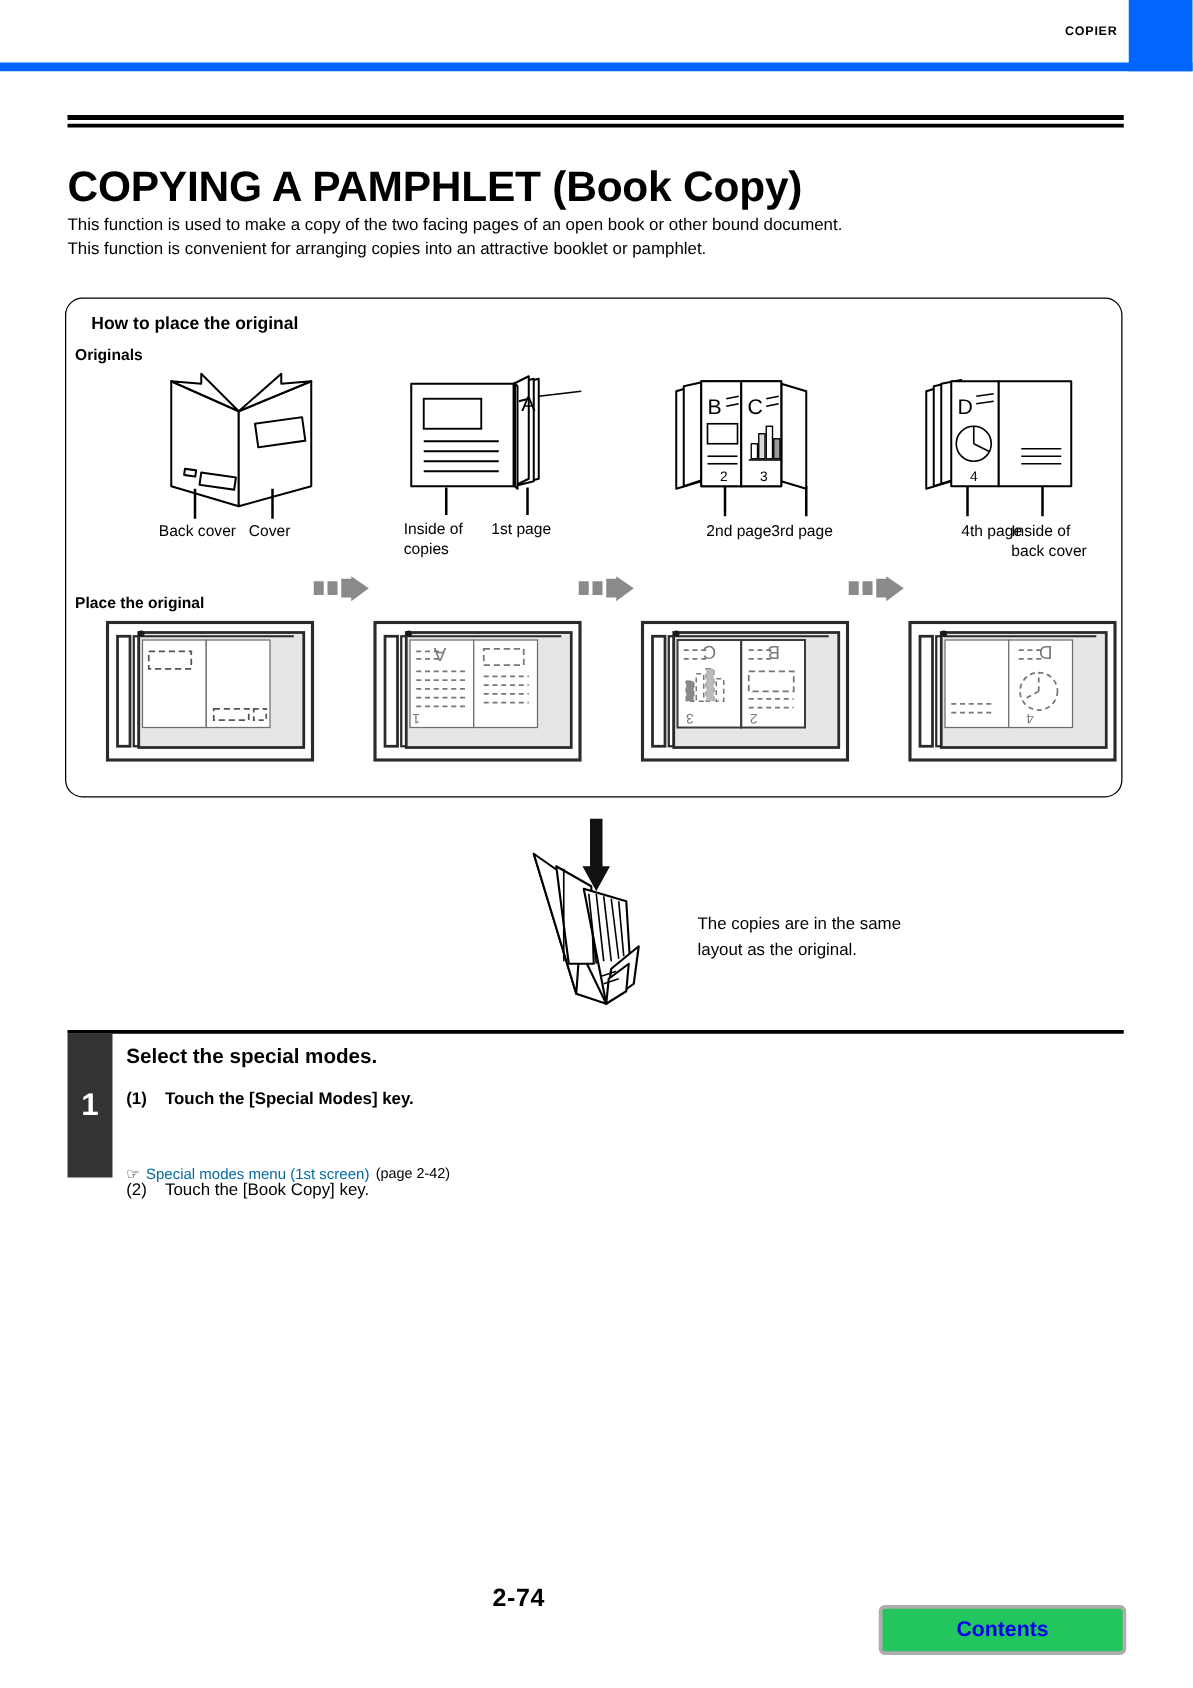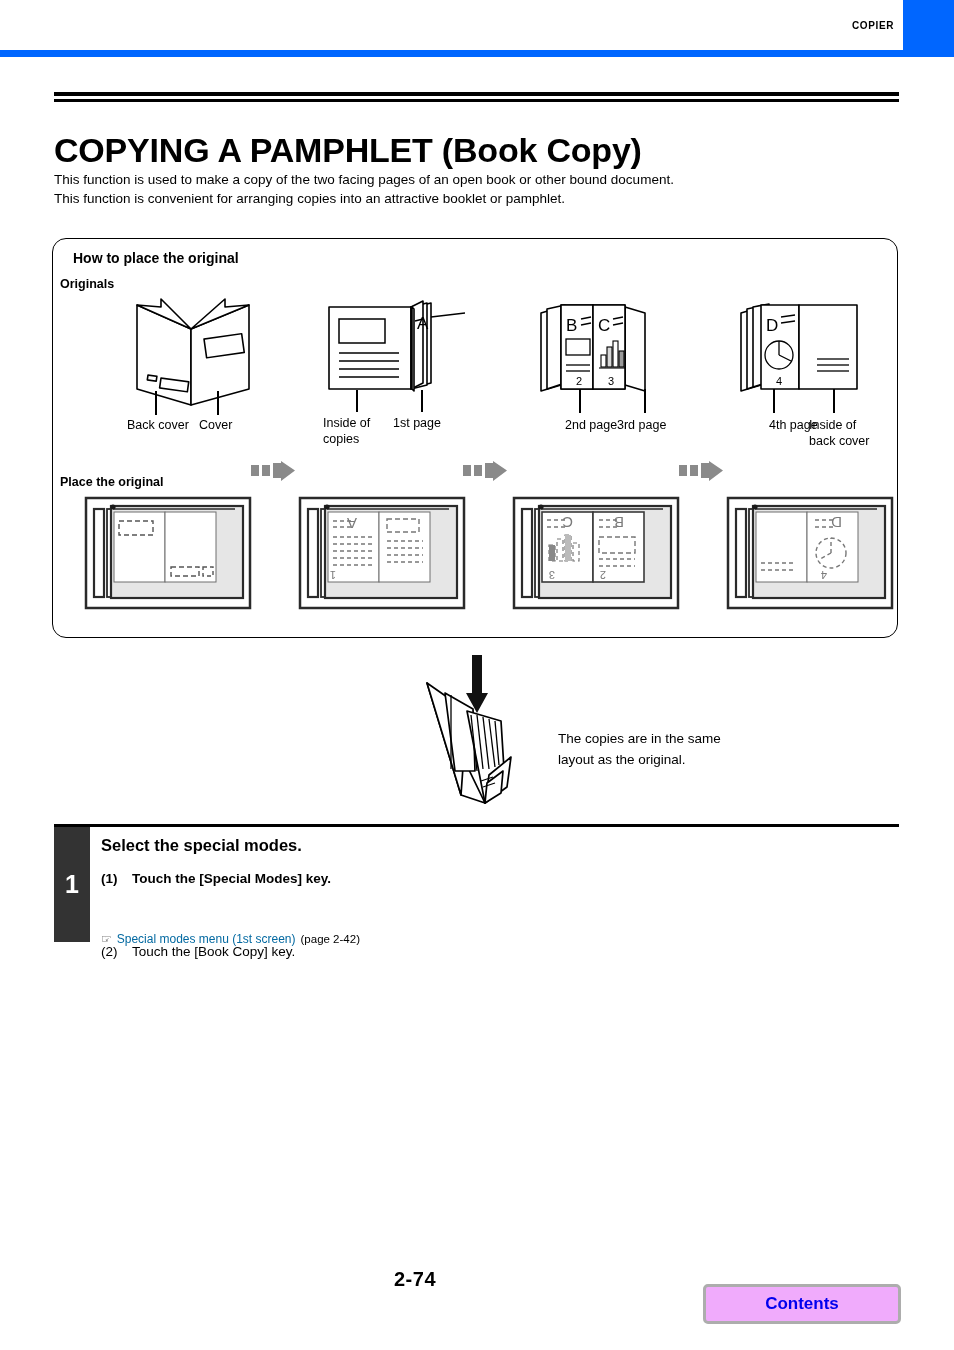--- a/index.html
+++ b/index.html
@@ -117,21 +117,21 @@
   .page-ref { color:#000; font-size:11.5px; }
 
   
   .page-number {
     position:absolute; left:0; top:1268px; width:830px;
     text-align:center; font-size:20px; font-weight:bold;
     letter-spacing:0.5px;
   }
   .contents-btn {
     position:absolute; left:703px; top:1284px; width:198px; height:40px;
-    border:3px solid #ADADAD; border-radius:5px; background:#f0abfc;
+    border:3px solid #ADADAD; border-radius:5px; background:#22c55e;
     display:flex; align-items:center; justify-content:center;
     font-size:17px; font-weight:bold; color:#0000EE;
   }
 
   svg { display:block; overflow:visible; }
 </style>
 </head>
 <body>
 
 <div class="header-zone">

